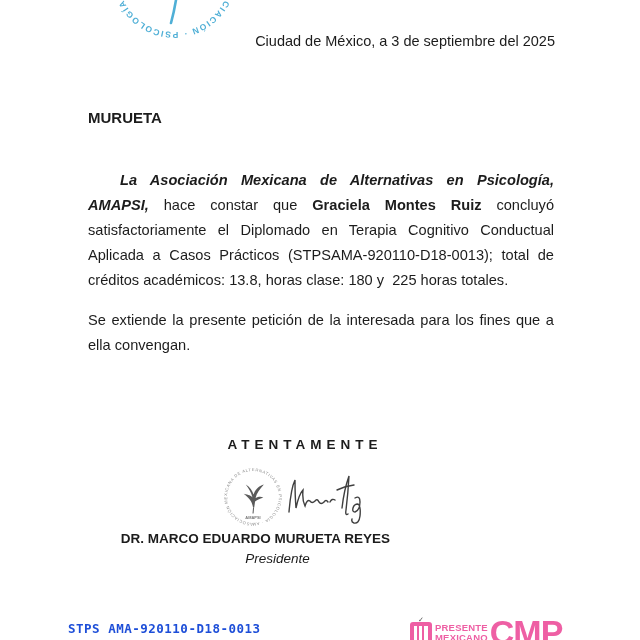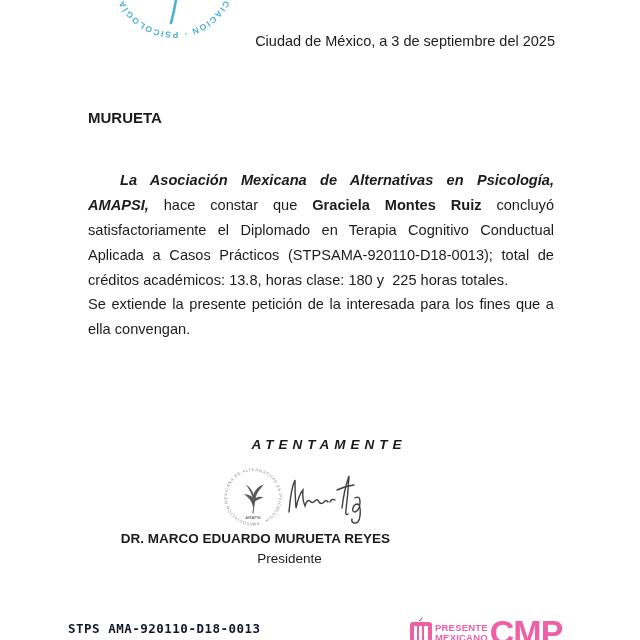--- a/index.html
+++ b/index.html
@@ -29,51 +29,51 @@
     font-size: 15px; font-weight: bold; line-height: 23px;
   }
 
   
   .body-par {
     left: 88px; width: 466px;
     font-size: 14.6px; line-height: 25px;
     text-align: justify;
   }
   .par-main { top: 168px; }
-  .par-close { top: 292px; }
+  .par-close { top: 308px; }
   .org-intro { font-weight: bold; font-style: italic; margin-left: 32px; }
   .student-name { font-weight: bold; }
 
   
   .salutation {
-    left: 96px; top: 437px; width: 466px;
+    left: 72px; top: 437px; width: 466px;
     text-align: center;
-    font-size: 13.5px; font-weight: bold; font-style: italic;
+    font-size: 13.5px; font-weight: bold; 
     letter-spacing: 5px;
   }
   .stamp { left: 224px; top: 468px; width: 58px; height: 60px; }
   .signature { left: 282px; top: 468px; width: 88px; height: 60px; }
   .signer-name {
     left: 0; top: 531px; width: 511px;
     text-align: center;
     font-size: 13.5px; font-weight: bold;
   }
   .signer-title {
-    left: 12px; top: 551px; width: 555px;
+    left: 0; top: 551px; width: 555px;
     text-align: center;
-    font-size: 13.5px; 
+    font-size: 13.5px; font-style: italic;
   }
 
   
   .registry-code {
     left: 68px; top: 621px;
     font-family: "DejaVu Sans Mono", monospace;
     font-size: 12.5px; font-weight: bold;
     letter-spacing: 0.5px;
-    color: #0f172a;
+    color: #1d4ed8;
   }
   .cmp-logo { left: 410px; top: 617px; height: 40px; display: flex; align-items: flex-start; }
   .cmp-icon {
     width: 22px; height: 30px; margin-top: 5px;
     background: #ee5fa4; border-radius: 3px;
     position: relative; overflow: hidden;
   }
   .cmp-icon::after {
     content: ""; position: absolute; left: 4px; top: 4px;
     width: 14px; height: 22px;

